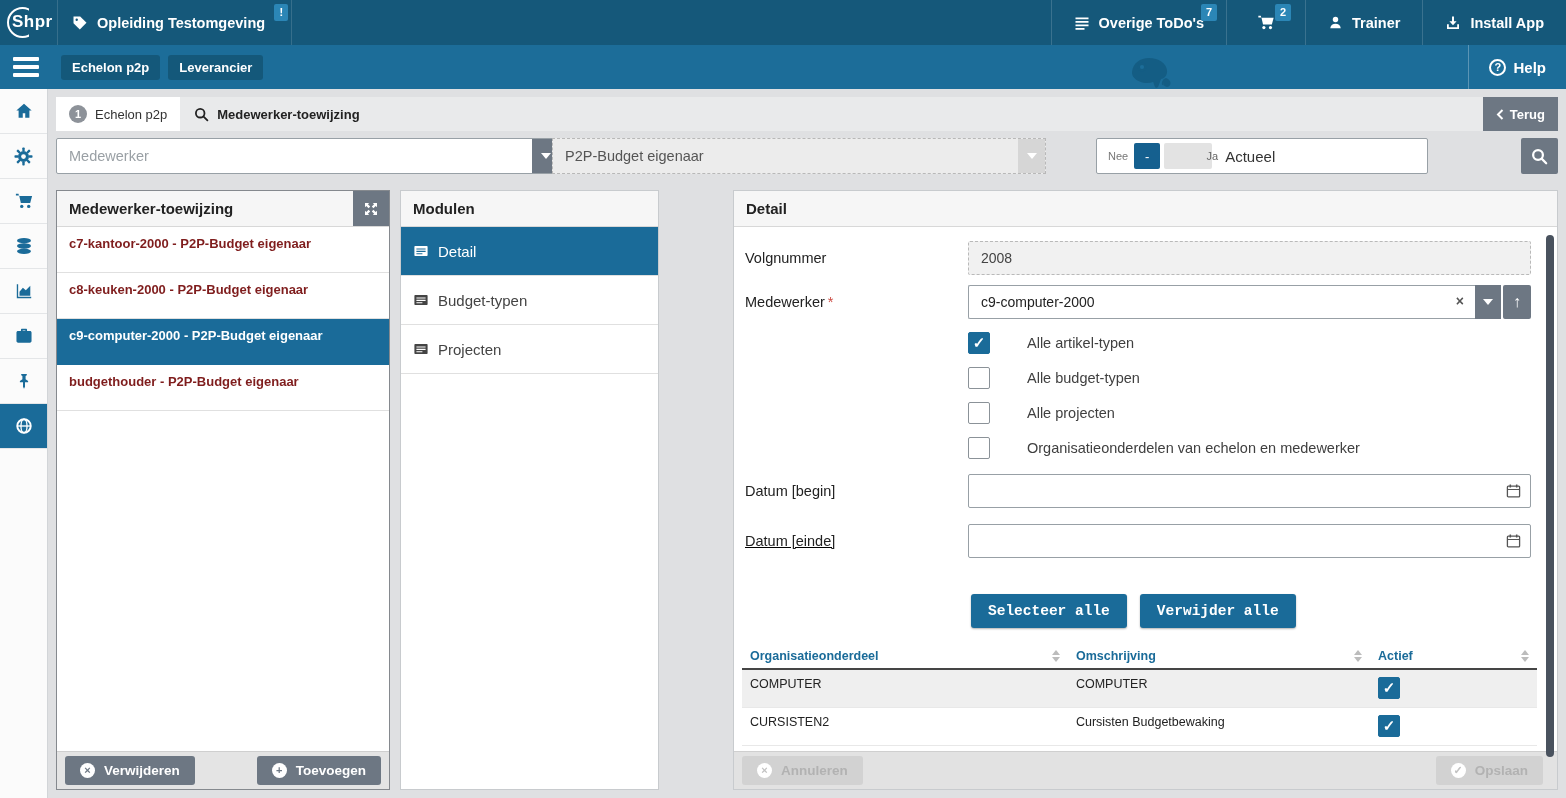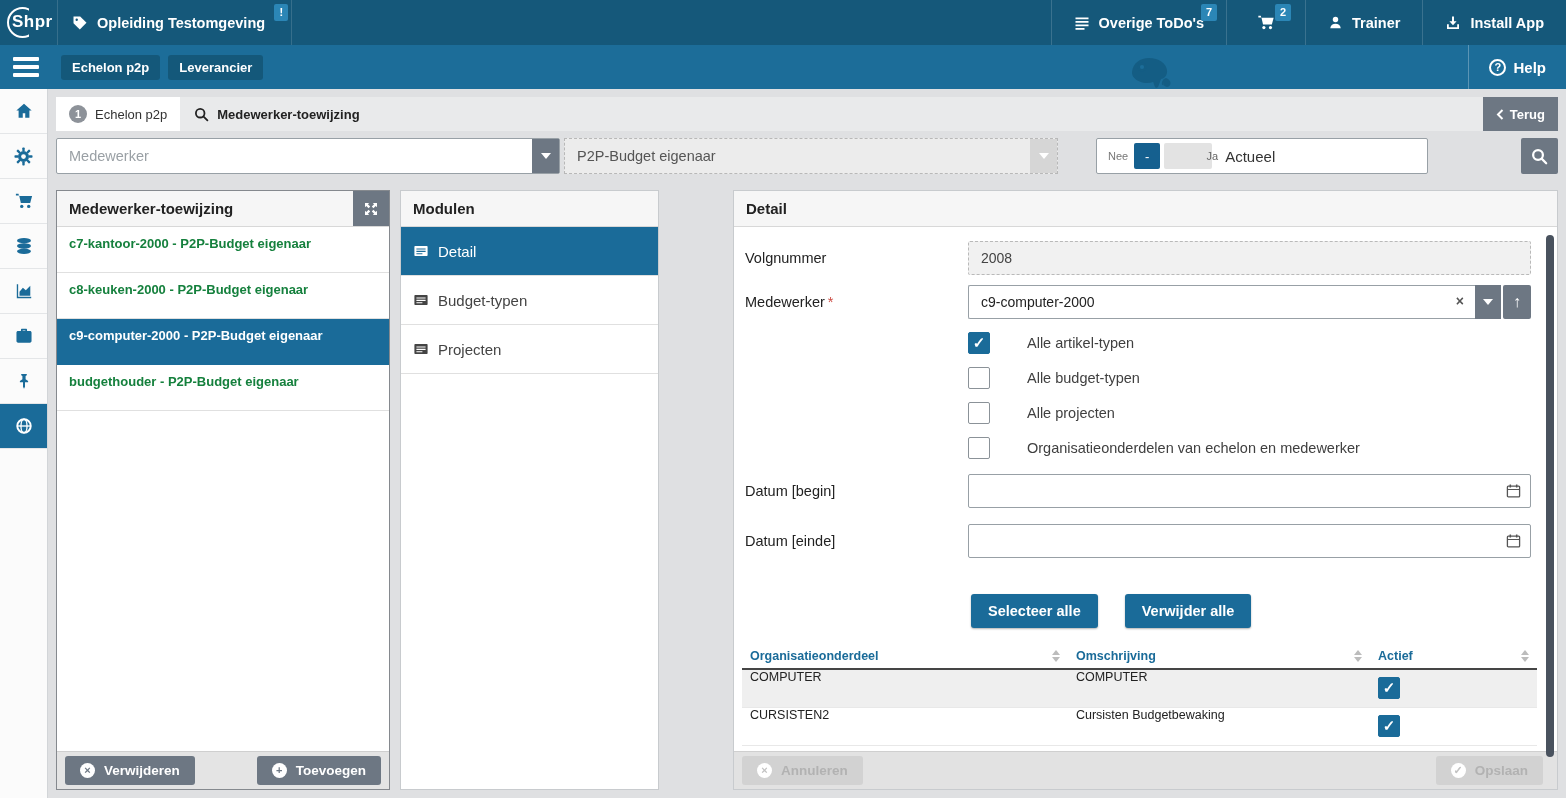--- a/index.html
+++ b/index.html
@@ -45,39 +45,39 @@
   .crumb-tab { height:100%; background:#fff; display:flex; align-items:center; gap:8px; padding:0 13px; font-size:13px; color:#333; cursor:pointer; }
   .step-circle { width:18px; height:18px; border-radius:50%; background:#8d9299; color:#fff; font-size:11px; font-weight:bold; display:flex; align-items:center; justify-content:center; }
   .crumb-search { display:flex; align-items:center; gap:8px; margin-left:14px; font-size:13px; font-weight:bold; color:#222; }
   .btn-terug { margin-left:auto; height:100%; background:#6d7783; color:#fff; border:none; font-size:13px; font-weight:bold; display:flex; align-items:center; gap:6px; padding:0 13px; cursor:pointer; font-family:inherit; }
 
   .filters { position:absolute; left:8px; right:8px; top:49px; height:36px; }
   .select-employee { position:absolute; left:0; width:504px; height:36px; background:#fff; border:1px solid #98a0a6; border-radius:2px; display:flex; align-items:stretch; cursor:pointer; }
   .select-employee .txt { padding:0 12px; color:#9aa0a5; font-size:14.5px; display:flex; align-items:center; }
   .sel-arrow { margin-left:auto; width:27px; display:flex; align-items:center; justify-content:center; background:#6d7783; flex:none; }
   .tri-down { width:0; height:0; border-left:5px solid transparent; border-right:5px solid transparent; border-top:6px solid #fff; }
-  .select-role { position:absolute; left:508px; width:494px; height:36px; background:#ececec; border:1px dashed #b8b8b8; display:flex; align-items:stretch; color:#555; font-size:14.5px; cursor:default; }
+  .select-role { position:absolute; left:496px; width:494px; height:36px; background:#ececec; border:1px dashed #b8b8b8; display:flex; align-items:stretch; color:#555; font-size:14.5px; cursor:default; }
   .select-role .txt { padding:0 12px; display:flex; align-items:center; }
   .select-role .sel-arrow { background:#d6d6d6; }
   .toggle-wrap { position:absolute; left:1040px; width:332px; height:36px; background:#fff; border:1px solid #98a0a6; border-radius:2px; display:flex; align-items:center; padding:0 6px; }
   .toggle-no { font-size:11px; color:#777; margin:0 6px 0 5px; }
   .toggle-mid { width:26px; height:26px; background:#15608f; color:#fff; display:flex; align-items:center; justify-content:center; font-size:13px; border-radius:2px; cursor:pointer; }
   .toggle-ja { width:26px; height:26px; background:#e3e3e3; color:#666; font-size:11px; display:flex; align-items:center; justify-content:center; border-radius:2px; margin-left:4px; cursor:pointer;padding-left:48px; }
   .toggle-label { margin-left:13px; font-size:15px; color:#333; }
   .btn-search { position:absolute; right:0; width:37px; height:36px; background:#6d7783; border:none; border-radius:2px; display:flex; align-items:center; justify-content:center; cursor:pointer; }
 
   
   .panel { position:absolute; top:101px; height:600px; background:#fff; }
   .panel-list    { left:8px;   width:334px; border:1px solid #85898e; }
   .panel-modules { left:352px; width:259px; border:1px solid #c8cbce; }
   .panel-detail  { left:685px; width:825px; border:1px solid #c8cbce; }
   .panel-header { height:36px; background:#f6f6f6; border-bottom:1px solid #d8d8d8; display:flex; align-items:center; padding:0 12px; font-weight:bold; font-size:15px; color:#222; position:relative; }
   .btn-expand { position:absolute; right:0; top:0; width:36px; height:35px; background:#6d7783; border:none; display:flex; align-items:center; justify-content:center; cursor:pointer; }
 
-  .list-items .item { height:46px; padding:9px 12px 0; border-bottom:1px solid #e0e0e0; font-size:13px; font-weight:bold; color:#15803d; cursor:pointer; }
+  .list-items .item { height:46px; padding:9px 12px 0; border-bottom:1px solid #e0e0e0; font-size:13px; font-weight:bold; color:#7f1d1d; cursor:pointer; }
   .list-items .item.selected { background:#1a6b99; border-color:#1a6b99; color:#fff; }
   .list-footer { position:absolute; left:0; right:0; bottom:0; height:38px; background:#e4e4e4; border-top:1px solid #cfcfcf; display:flex; align-items:center; justify-content:space-between; padding:0 8px; }
   .btn-gray { background:#6d7783; color:#fff; border:none; border-radius:3px; height:29px; padding:0 15px; font-size:13.5px; font-weight:bold; display:flex; align-items:center; gap:9px; cursor:pointer; font-family:inherit; }
   .circle-glyph { width:15px; height:15px; background:#fff; color:#6d7783; border-radius:50%; display:flex; align-items:center; justify-content:center; font-size:11px; font-weight:bold; line-height:1; flex:none; }
 
   .module-item { height:49px; display:flex; align-items:center; gap:9px; padding:0 12px; border-bottom:1px solid #e0e0e0; font-size:15px; color:#444; cursor:pointer; }
   .module-item.selected { background:#1a6b99; color:#fff; }
 
   
   .detail-body { padding:0 8px; height:526px; overflow:hidden; }
@@ -91,35 +91,35 @@
   .inp-volg { width:100%; height:34px; background:#f1f1f1; border:1px dashed #b9b9b9; border-radius:2px; padding:8px 12px; font-size:14px; color:#444; }
   .inp-medew { flex:1; height:34px; border:1px solid #98a0a6; border-right:none; border-radius:2px 0 0 2px; padding:0 30px 0 12px; font-size:14px; color:#222; min-width:0; }
   .clear-x { position:absolute; right:67px; top:8px; font-size:14px; font-weight:bold; color:#555; cursor:pointer; line-height:1.2; }
   .btn-chev { width:26px; background:#6d7783; border:none; display:flex; align-items:center; justify-content:center; cursor:pointer; flex:none; }
   .btn-jump { width:28px; background:#6d7783; border:none; margin-left:2px; border-radius:2px; color:#fff; font-size:16px; font-weight:bold; cursor:pointer; flex:none; }
   .cb-row { display:flex; align-items:center; gap:13px; margin:13px 0 0 226px; }
   .cb { width:22px; height:22px; border:1px solid #8b9298; border-radius:2px; background:#fff; flex:none; cursor:pointer; display:flex; align-items:center; justify-content:center; color:transparent; }
   .cb.checked { background:#1a6b99; border-color:#1a6b99; color:#fff; font-size:15px; font-weight:bold; }
   .cb-label { font-size:14.5px; color:#404040;margin-left:24px; }
   .row-date1 { margin-top:15px; }
-  .row-date2 { margin-top:16px; }
+  .row-date2 { margin-top:16px;text-decoration:underline; }
   .inp-date { width:100%; height:34px; border:1px solid #98a0a6; border-radius:2px; padding:0 32px 0 12px; font-size:14px; color:#222; }
   .cal-icon { position:absolute; right:10px; top:50%; transform:translateY(-50%); color:#555; display:flex; }
-  .action-row { margin:36px 0 0 229px; display:flex; gap:27px; }
+  .action-row { margin:36px 0 0 229px; display:flex; gap:13px;font-family:Liberation Mono, monospace; }
   .btn-blue { background:#1a6b99; color:#fff; font-weight:bold; font-size:14.5px; border:none; border-radius:3px; height:34px; padding:0 17px; cursor:pointer; font-family:inherit; box-shadow:0 1px 2px rgba(0,0,0,.3); }
 
   .org-table { margin-top:16px; width:calc(100% - 12px); border-collapse:collapse; }
   .org-table th { padding:5px 8px; border-bottom:2px solid #454545; }
   .th-flex { display:flex; align-items:center;text-align:center; }
   .th-flex .lbl { color:#1a6b99; font-size:12.5px; font-weight:bold; }
   .sort-icon { display:inline-flex; flex-direction:column; gap:2px; margin-left:auto; cursor:pointer; }
   .sort-icon .up { width:0; height:0; border-left:4px solid transparent; border-right:4px solid transparent; border-bottom:5px solid #bcbcbc; }
   .sort-icon .down { width:0; height:0; border-left:4px solid transparent; border-right:4px solid transparent; border-top:5px solid #bcbcbc; }
   .org-table td { font-size:12.5px; color:#222; padding:0 8px; height:38px; border-bottom:1px solid #e8e8e8; vertical-align:middle; }
-  .org-table td.top { vertical-align:top; }
+  .org-table td.top { vertical-align:top; padding-top:7px; }
   .org-table tr.odd td { background:#efefef; }
 
   .detail-footer { position:absolute; left:0; right:0; bottom:0; height:38px; background:#e2e2e2; border-top:1px solid #cfcfcf; display:flex; align-items:center; justify-content:space-between; padding:0 14px 0 8px; }
   .btn-disabled { background:#d2d2d2; color:#b2b2b2; cursor:default; box-shadow:none; }
   .btn-disabled .circle-glyph { background:#fff; color:#c2c2c2; }
   .scroll-thumb { position:absolute; right:3px; top:44px; width:8px; height:522px; background:#49525e; border-radius:4px; cursor:grab; }
 </style>
 </head>
 <body>
 

